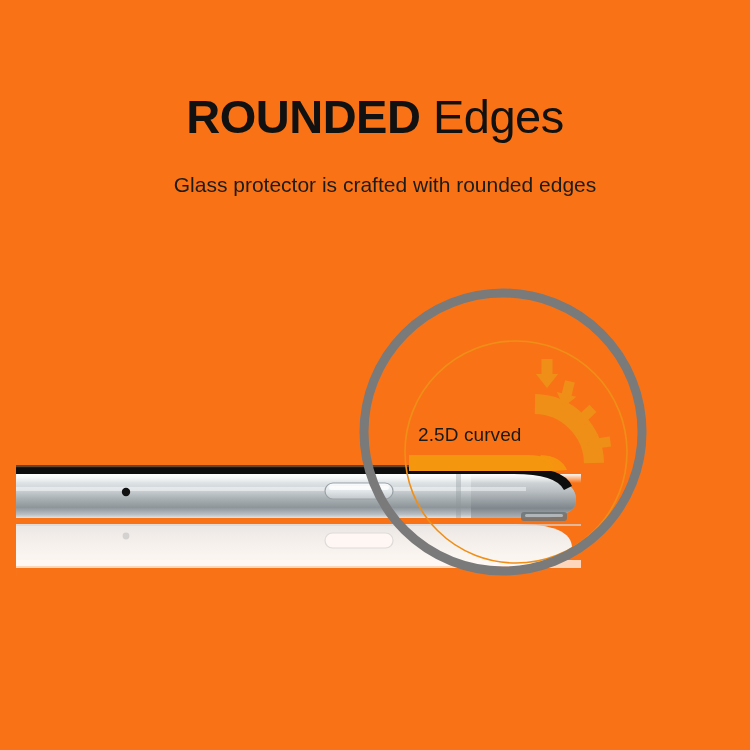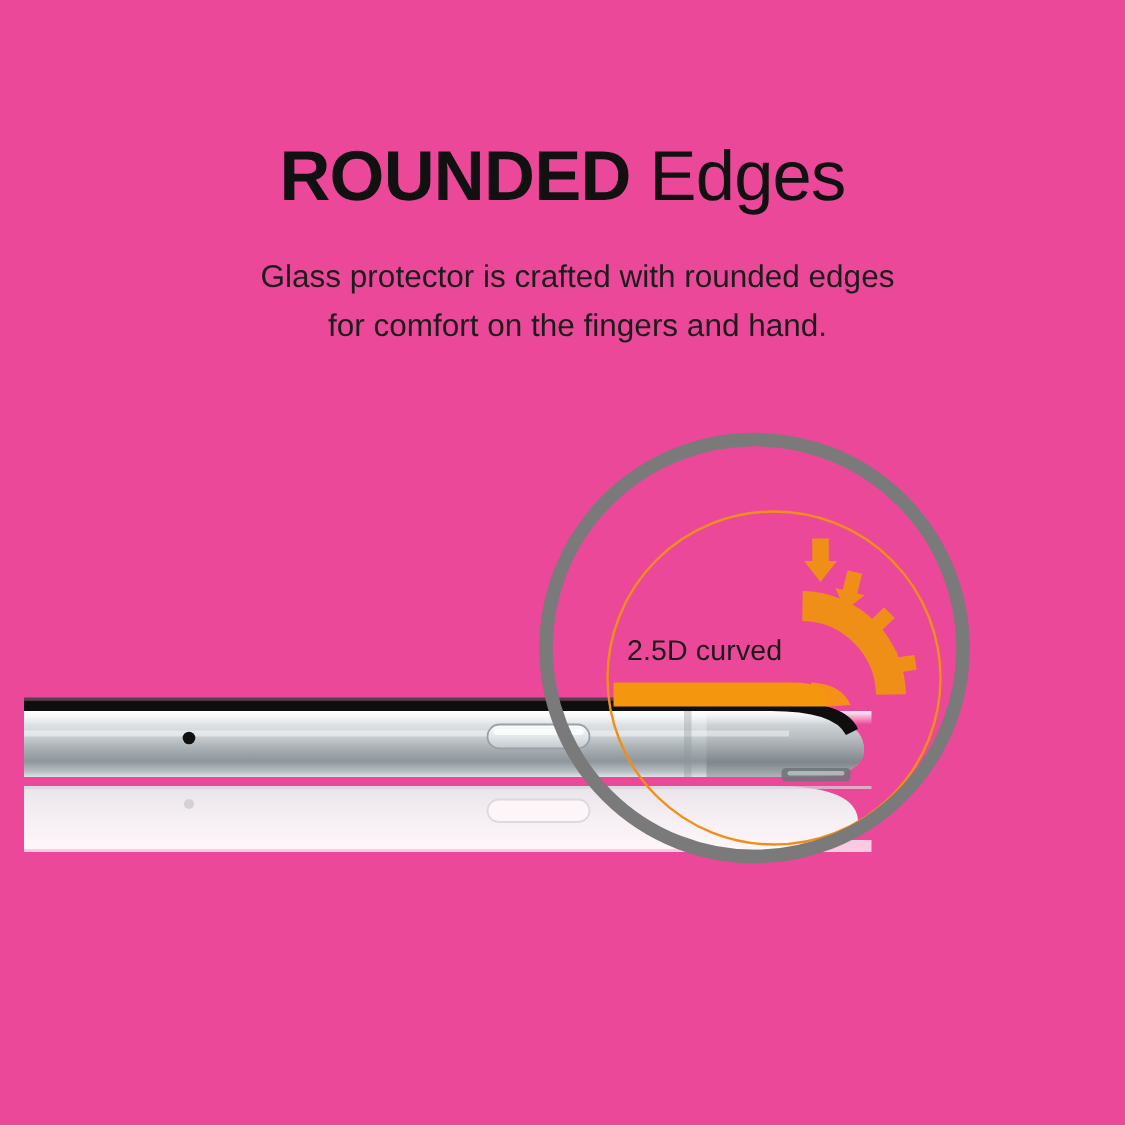--- a/index.html
+++ b/index.html
@@ -5,21 +5,21 @@
   * { margin:0; padding:0; box-sizing:border-box; }
   html, body {
     width:750px; height:750px;
     background:#ffffff;
     font-family:"Liberation Sans", sans-serif;
     overflow:hidden;
   }
   #stage {
     position:relative;
     width:750px; height:750px;
-    background:#ec4899;
+    background:#f97316;
   }
 
   
   .headline {
     position:absolute;
     top:92px; left:0; width:750px;
     text-align:center;
     font-size:47px;
     line-height:1.06;
     color:#111111;
@@ -62,21 +62,20 @@
 <body>
 
 <div id="stage">
 
   <div class="headline">
     <span class="strong">ROUNDED</span><span class="light"> Edges</span>
   </div>
 
   <div class="subline">
     <div>Glass protector is crafted with rounded edges</div>
-    <div>for comfort on the fingers and hand.</div>
   </div>
 
   <div id="art">
     <svg viewBox="0 0 750 750" xmlns="http://www.w3.org/2000/svg">
       <defs>
 
         <linearGradient id="gBody" x1="0" y1="0" x2="0" y2="1">
           <stop offset="0%" stop-color="#f4f6f7"></stop>
           <stop offset="12%" stop-color="#e6eaec"></stop>
           <stop offset="34%" stop-color="#cfd5d8"></stop>

